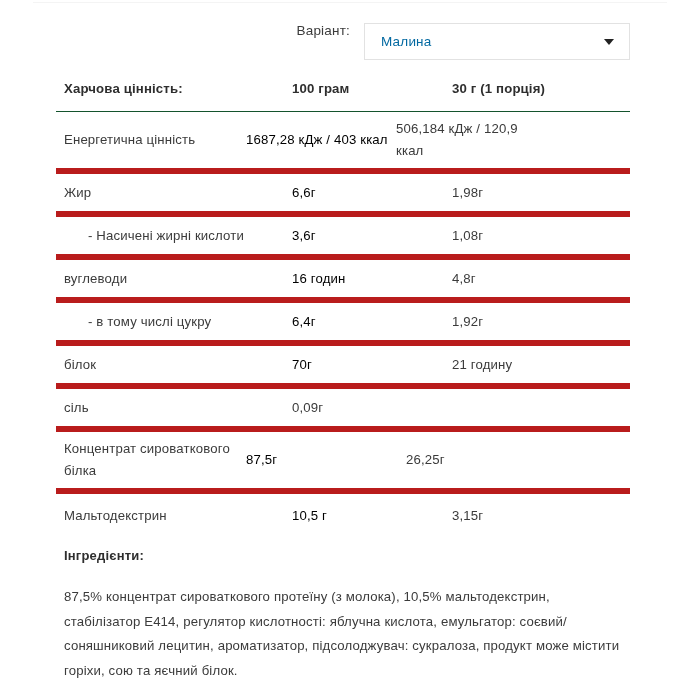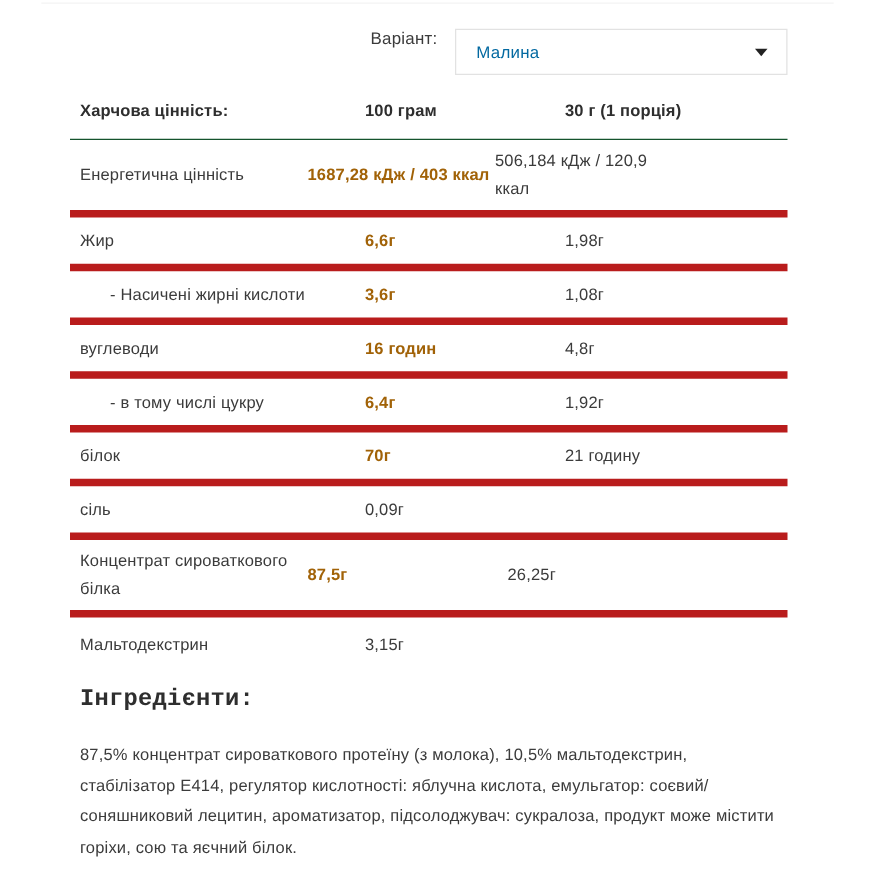--- a/index.html
+++ b/index.html
@@ -115,25 +115,24 @@
     color: #3b3b3b;
     line-height: 22px;
     letter-spacing: .15px;
     padding-left: 8px;
     box-sizing: border-box;
   }
   .nt-c2 {
     width: 160px;
     flex: 0 0 160px;
     font-size: 13.2px;
-    color: #a16207;
+    color: #000000;
     line-height: 22px;
     letter-spacing: .15px;
     box-sizing: border-box;
-    font-weight: bold;
   }
   .nt-c3 {
     flex: 1 1 auto;
     font-size: 13.2px;
     color: #3b3b3b;
     line-height: 22px;
     letter-spacing: .15px;
     box-sizing: border-box;
   }
   .nt-row.head .nt-c1,
@@ -155,26 +154,25 @@
   }
 
   
   .ingredients {
     position: absolute;
     left: 64px;
     top: 548px;
     width: 570px;
   }
   .ing-title {
-    font-size: 19px;
+    font-size: 13px;
     font-weight: bold;
     color: #2e2e2e;
     letter-spacing: .2px;
     margin: 0 0 22px 0;
-    font-family: Liberation Mono, monospace;
   }
   .ing-body {
     font-size: 13.2px;
     color: #3b3b3b;
     line-height: 24.5px;
     letter-spacing: .15px;
     margin: 0;
     max-width: 560px;
   }
 </style>
@@ -243,20 +241,21 @@
     </div>
 
     <div class="nt-row tall">
       <div class="nt-c1 wrap-c1">Концентрат сироваткового білка</div>
       <div class="nt-c2">87,5г</div>
       <div class="nt-c3">26,25г</div>
     </div>
 
     <div class="nt-row last">
       <div class="nt-c1">Мальтодекстрин</div>
+      <div class="nt-c2">10,5 г</div>
       <div class="nt-c3">3,15г</div>
     </div>
 
   </div>
 
   <div class="ingredients">
     <h3 class="ing-title">Інгредієнти:</h3>
     <p class="ing-body">87,5% концентрат сироваткового протеїну (з молока), 10,5% мальтодекстрин, стабілізатор Е414, регулятор кислотності: яблучна кислота, емульгатор: соєвий/соняшниковий лецитин, ароматизатор, підсолоджувач: сукралоза, продукт може містити горіхи, сою та яєчний білок.</p>
   </div>
 

